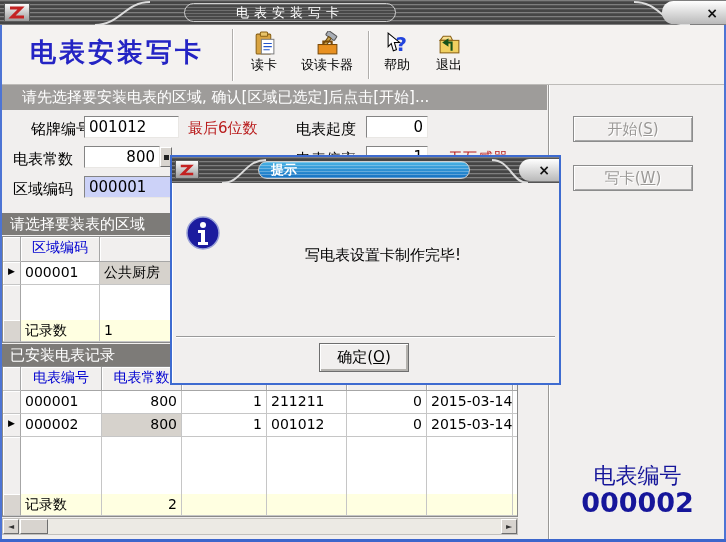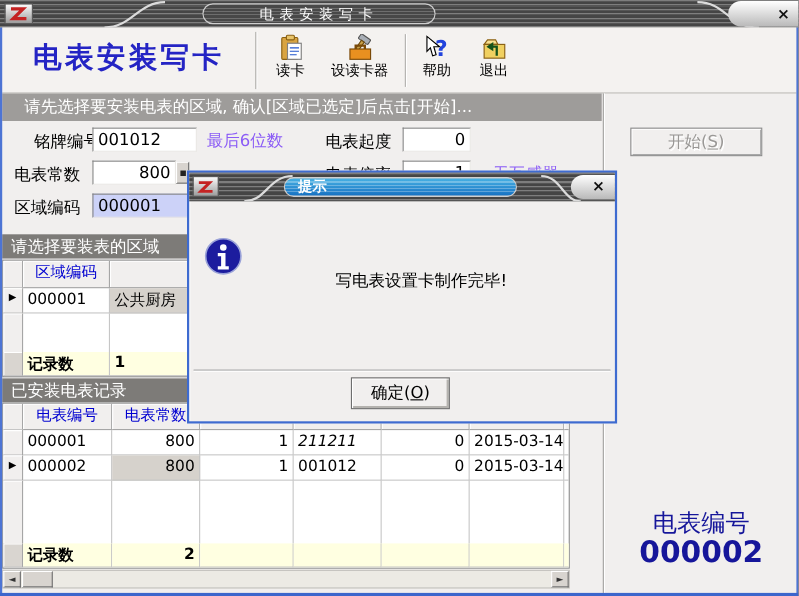--- a/index.html
+++ b/index.html
@@ -34,21 +34,21 @@
   .tool-lab { font-size:13px; color:#000; line-height:17px; white-space:nowrap; }
 
   
   .sbar { position:absolute; top:85px; height:25px; background:#9e9c9a; color:#fff;
       font-size:15px; line-height:25px; white-space:nowrap; overflow:hidden; }
 
   
   .flabel { position:absolute; font-size:15px; color:#000; white-space:nowrap; }
   .fld { position:absolute; height:22px; background:#fff; font-size:15px; padding:0 4px;
       border:1px solid; border-color:#848484 #e9e7e4 #e9e7e4 #848484; outline:none; }
-  .link { position:absolute; font-size:15px; color:#8b5cf6; white-space:nowrap; cursor:default; }
+  .link { position:absolute; font-size:15px; color:#b91c1c; white-space:nowrap; cursor:default; }
   .spin { position:absolute; width:12px; height:20px; background:#d8d4cf;
       border:1px solid; border-color:#fff #6e6e6e #6e6e6e #fff;
       display:flex; align-items:center; justify-content:center; }
   .spin i { width:5px; height:5px; background:#222; }
 
   
   .secbar { position:absolute; left:2px; width:545px; height:22px; background:#7d7b78;
       color:#fff; font-size:15px; line-height:22px; padding-left:8px; }
 
   
@@ -57,21 +57,21 @@
   .grow { display:flex; flex:none; }
   .gc { border-right:1px solid #c6c6c6; border-bottom:1px solid #c6c6c6; font-size:14px;
       padding:2px 4px; white-space:nowrap; overflow:hidden; }
   .gh .gc { color:#0000d0; text-align:center; background:#f1efee;
       border-right:1px solid #a6a6a6; border-bottom:1px solid #a6a6a6;
       box-shadow:inset 1px 1px 0 #fff; }
   .gsel { flex:none; width:18px; background:#f1efee; border-right:1px solid #a6a6a6;
       border-bottom:1px solid #c6c6c6; box-shadow:inset 1px 1px 0 #fff;
       font-size:9px; line-height:18px; text-align:center; color:#000; padding:0; }
   .gfill { flex:1 1 auto; }
-  .gfoot .gc { background:#ffffe1;font-weight:bold; }
+  .gfoot .gc { background:#ffffe1; }
   .gfoot .gsel { background:#d9d5d0; }
   .num { text-align:right; }
   .hl { background:#d6d2cc; }
 
   
   .hscroll { position:absolute; left:2px; top:518px; width:516px; height:17px;
       background:#eceae4; border:1px solid #c2c0bc; display:flex; align-items:center; }
   .sc-btn { width:16px; height:15px; background:#d8d4cf; border:1px solid;
       border-color:#fff #6e6e6e #6e6e6e #fff; font-size:8px; line-height:13px;
       text-align:center; color:#333; flex:none; }
@@ -239,21 +239,21 @@
       <div class="gc" style="width:80px;flex:none;"></div>
       <div class="gc" style="width:86px;flex:none;"></div>
       <div class="gc" style="flex:1;border-right:none;"></div>
     </div>
 
     <div class="grow" style="height:23px;">
       <div class="gsel"></div>
       <div class="gc" style="width:81px;flex:none;">000001</div>
       <div class="gc num" style="width:80px;flex:none;">800</div>
       <div class="gc num" style="width:85px;flex:none;">1</div>
-      <div class="gc" style="width:80px;flex:none;font-style:italic;">211211</div>
+      <div class="gc" style="width:80px;flex:none;">211211</div>
       <div class="gc num" style="width:80px;flex:none;">0</div>
       <div class="gc" style="width:86px;flex:none;">2015-03-14</div>
       <div class="gc" style="flex:1;border-right:none;"></div>
     </div>
 
     <div class="grow" style="height:23px;">
       <div class="gsel">▶</div>
       <div class="gc" style="width:81px;flex:none;">000002</div>
       <div class="gc num hl" style="width:80px;flex:none;">800</div>
       <div class="gc num" style="width:85px;flex:none;">1</div>
@@ -291,20 +291,23 @@
     <div class="sc-thumb"></div>
     <div class="sc-track"></div>
     <div class="sc-btn">►</div>
   </div>
 
   <div class="panel-div-d"></div>
   <div class="panel-div-l"></div>
 
   <button class="cmd" style="top:116px;">
     <span>开始(</span><span class="u">S</span><span>)</span>
+  </button>
+  <button class="cmd" style="top:165px;">
+    <span>写卡(</span><span class="u">W</span><span>)</span>
   </button>
 
   <div class="meter-cap" style="top:461px;font-size:22px;">电表编号</div>
   <div class="meter-cap" style="top:487px;font-size:27px;font-weight:bold;">000002</div>
 
   <div class="dlg">
     <div class="skin-bar" style="left:0;top:0;right:0;height:26px;">
       <svg class="swoosh" width="387" height="26">
         <path d="M50,26 C70,26 72,3 94,3" stroke="#dcdcdc" stroke-width="2" fill="none"></path>
         <path d="M320,3 C338,3 340,26 356,26" stroke="#dcdcdc" stroke-width="2" fill="none"></path>

